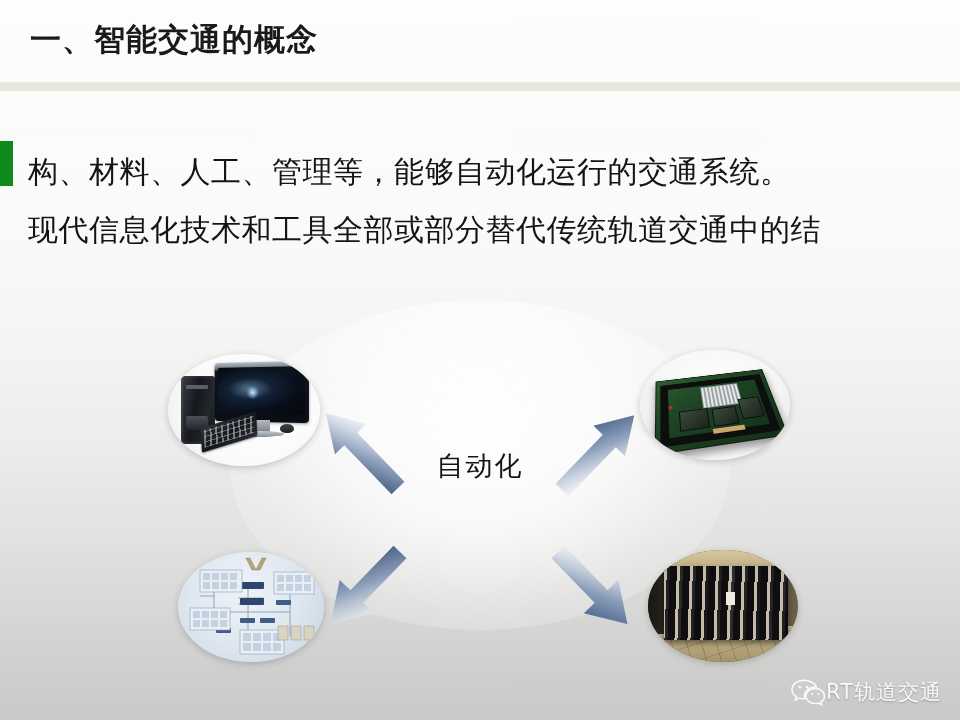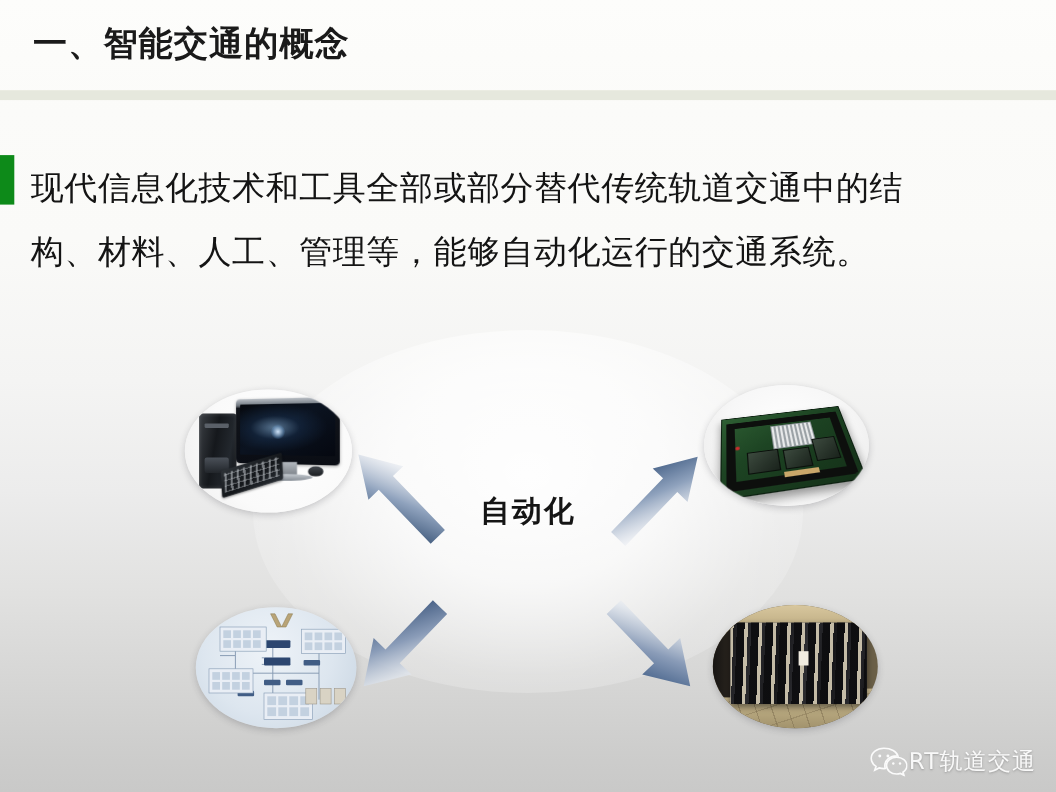--- a/index.html
+++ b/index.html
@@ -98,21 +98,20 @@
   .body-text .indent { display: inline-block; width: 76px; }
   .body-line { white-space: nowrap; }
 
   
   .diagram {
     position: absolute;
     left: 0;
     top: 330px;
     width: 834px;
     height: 390px;
-    font-weight: bold;
   }
 
   .node {
     position: absolute;
     border-radius: 50%;
     overflow: hidden;
     box-shadow: 0 2px 7px rgba(40,40,50,0.22);
     background: #ffffff;
   }
 
@@ -392,22 +391,22 @@
 
   <div class="center-glow"></div>
 
   <div class="header">
     <div class="title">一、智能交通的概念</div>
     <div class="title-rule"></div>
   </div>
 
   <div class="green-marker"></div>
   <div class="body-text">
+    <div class="body-line">构、材料、人工、管理等，能够自动化运行的交通系统。</div>
     <div class="body-line">现代信息化技术和工具全部或部分替代传统轨道交通中的结</div>
-    <div class="body-line">构、材料、人工、管理等，能够自动化运行的交通系统。</div>
   </div>
 
   <div class="diagram">
 
     <svg class="arrows" viewBox="0 0 960 390">
       <defs>
         <linearGradient id="gradUL" x1="100%" y1="100%" x2="0%" y2="0%">
           <stop offset="0%" stop-color="#ffffff" stop-opacity="0"></stop>
           <stop offset="22%" stop-color="#dfe4ec" stop-opacity="0.75"></stop>
           <stop offset="55%" stop-color="#8fa2bd"></stop>

